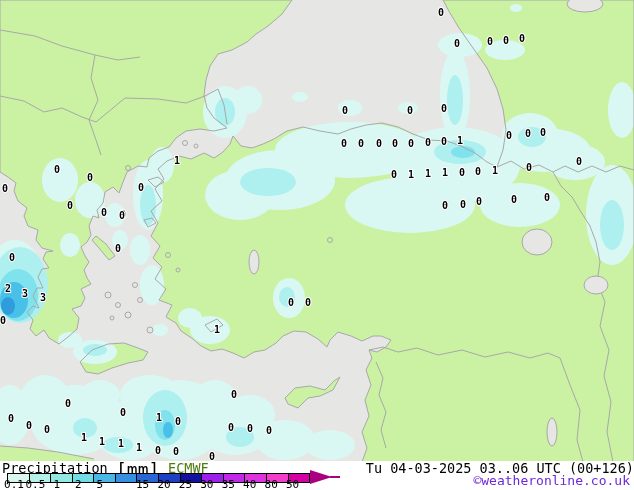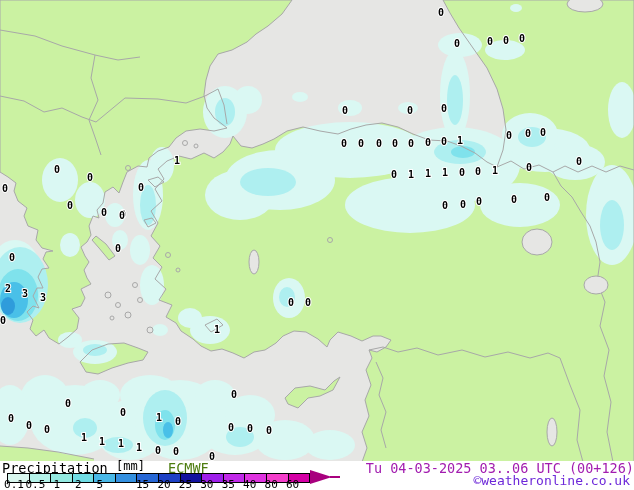--- a/index.html
+++ b/index.html
@@ -6,33 +6,33 @@
   #app{position:relative;width:634px;height:490px;overflow:hidden;background:#ffffff;
        font-family:"DejaVu Sans Mono","Liberation Mono",monospace;}
   #mapwrap{position:absolute;left:0;top:0;width:634px;height:462px;}
   svg{display:block;}
   .station-num{font-family:"DejaVu Sans Mono","Liberation Mono",monospace;
        font-size:10px;font-weight:bold;fill:#000;stroke:#ffffff;stroke-width:2px;
        paint-order:stroke;text-anchor:middle;}
   
   #legend{position:absolute;left:0;top:461px;width:634px;height:31px;background:#ffffff;}
   .lg-title{position:absolute;top:-1px;left:2px;font-size:13.5px;color:#000;white-space:pre;}
-  .lg-units{position:absolute;top:-2px;left:116px;font-size:12px;color:#000;}
+  .lg-units{position:absolute;top:-2px;left:116px;font-size:18px;color:#000;}
   .lg-model{position:absolute;top:-1px;left:168px;font-size:13.5px;color:#4d7c0f;}
   #colorbar{position:absolute;left:7px;top:12px;width:301px;height:8px;
             border:1px solid #000;display:flex;}
   #colorbar .seg{height:100%;flex:1 1 auto;border-left:1px solid #000;box-sizing:border-box;}
   #colorbar .seg:first-child{border-left:none;}
   #bar-arrow{position:absolute;left:310px;top:9px;width:0;height:0;
              border-top:7px solid transparent;border-bottom:7px solid transparent;
              border-left:22px solid #a8007e;}
   #bar-arrow-tail{position:absolute;left:330px;top:15px;width:10px;height:2px;background:#a8007e;}
   #scale-labels{position:absolute;left:0;top:19px;width:634px;height:10px;}
   .scale-lbl{position:absolute;top:0;transform:translateX(-50%);font-size:11px;line-height:10px;color:#000;}
-  .footer-datetime{position:absolute;top:-1px;right:0px;font-size:13.5px;color:#a21caf;white-space:nowrap;}
+  .footer-datetime{position:absolute;top:-1px;right:0px;font-size:13.5px;color:#000000;white-space:nowrap;}
   .footer-copyright{position:absolute;top:12px;right:4px;font-size:13px;color:#2323bb;}
 </style>
 </head>
 <body>
 
 <div id="app">
   <div id="mapwrap">
     <svg id="mapsvg" width="634" height="462" viewBox="0 0 634 462">
 
       <rect id="sea" x="0" y="0" width="634" height="462" fill="#e6e6e4"></rect>
@@ -298,19 +298,19 @@
         <div class="scale-lbl" style="left: 78.2857px;">2</div>
         <div class="scale-lbl" style="left: 99.7143px;">5</div>
         <div class="scale-lbl" style="left: 121.143px; margin-top: 39px;">10</div>
         <div class="scale-lbl" style="left: 142.571px;">15</div>
         <div class="scale-lbl" style="left: 164px;">20</div>
         <div class="scale-lbl" style="left: 185.429px;">25</div>
         <div class="scale-lbl" style="left: 206.857px;">30</div>
         <div class="scale-lbl" style="left: 228.286px;">35</div>
         <div class="scale-lbl" style="left: 249.714px;">40</div>
         <div class="scale-lbl" style="left: 271.143px;">80</div>
-        <div class="scale-lbl" style="left: 292.571px;">60</div>
+        <div class="scale-lbl" style="left: 292.571px;">50</div>
       </div>
 
     <span class="footer-datetime">Tu 04-03-2025 03..06 UTC (00+126)</span>
     <span class="footer-copyright" style="color: #6d28d9;">©weatheronline.co.uk</span>
   </div>
 </div>
 
 </body></html>

